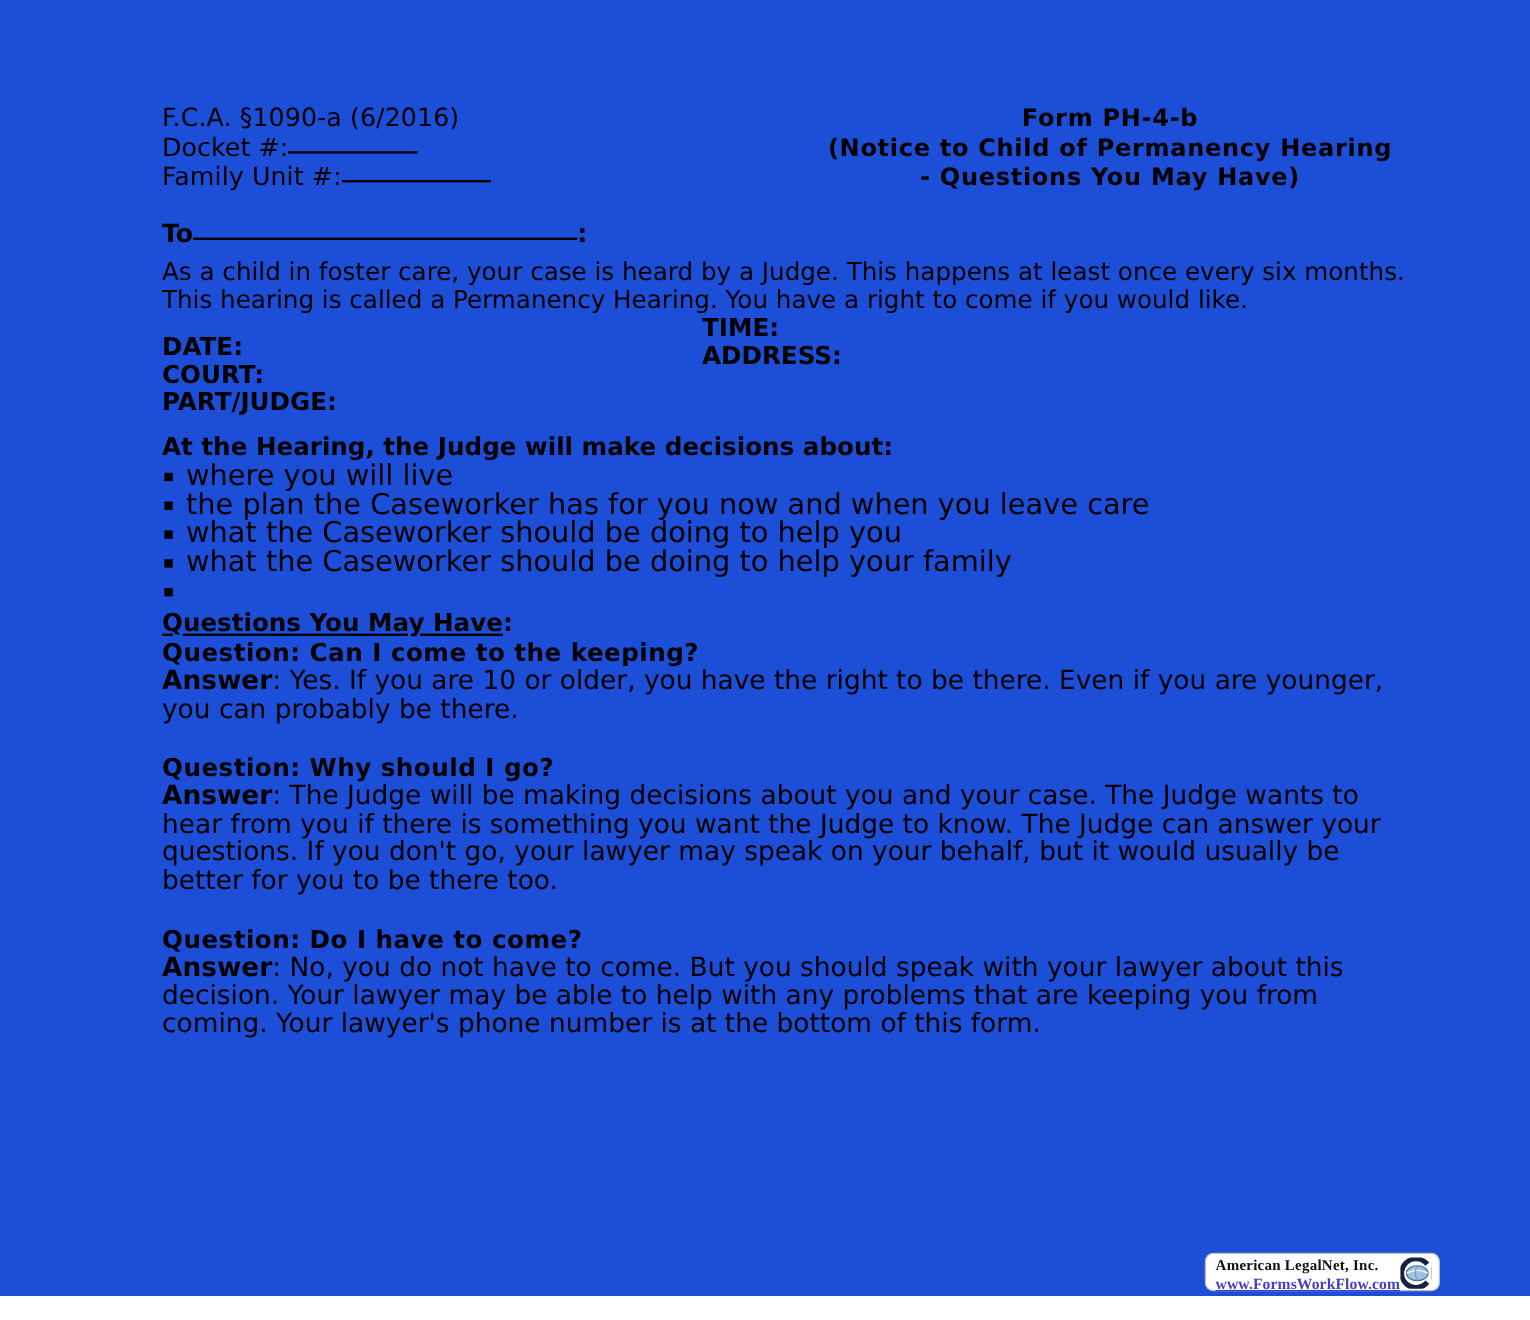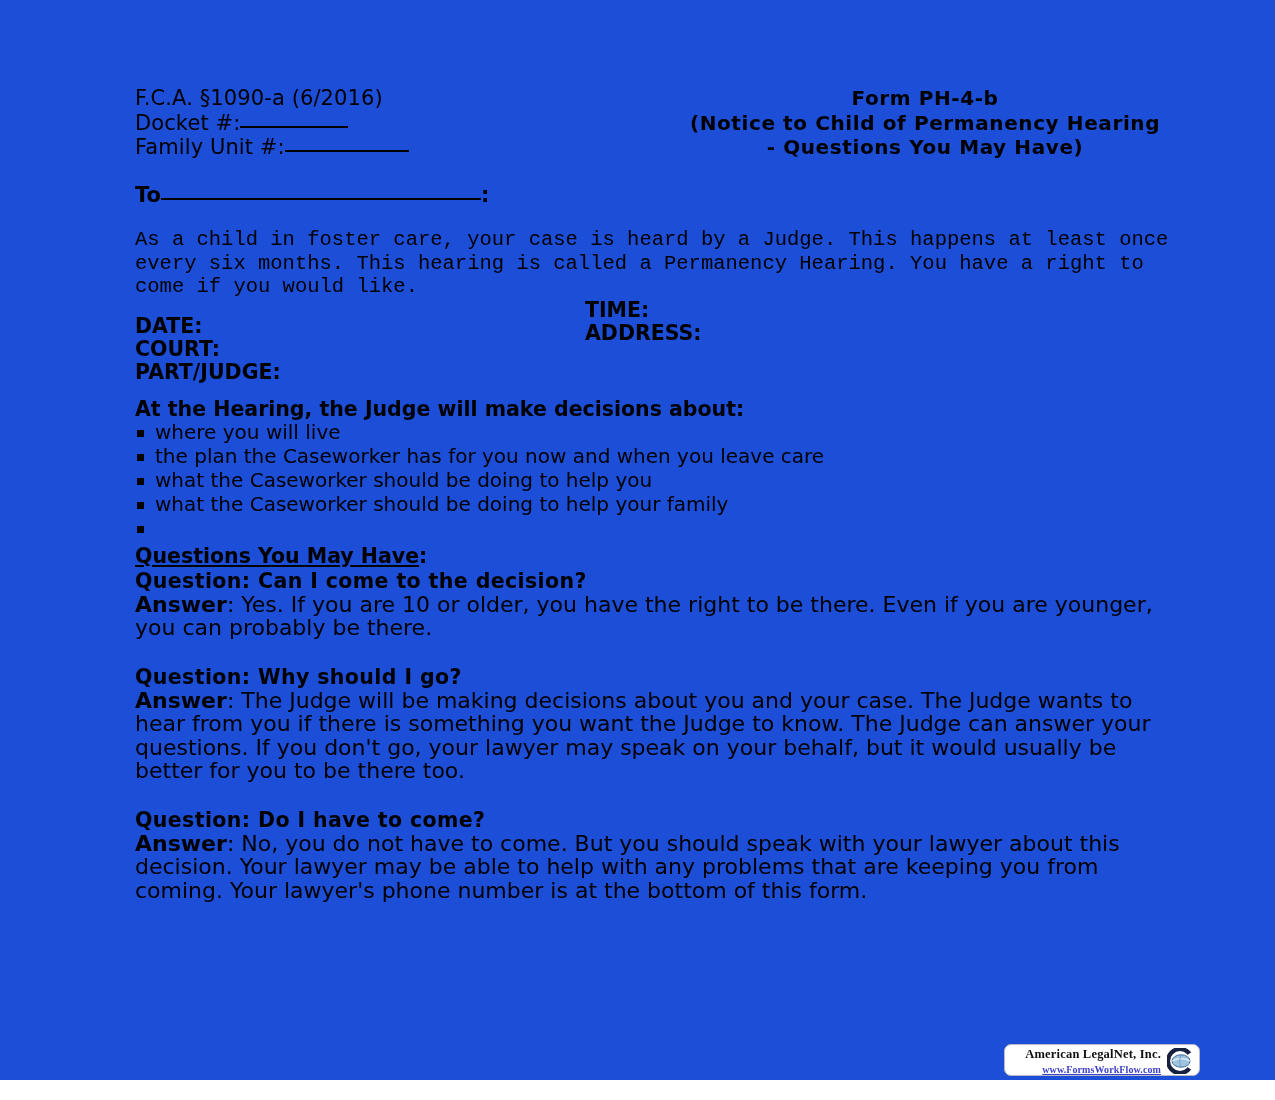--- a/index.html
+++ b/index.html
@@ -80,23 +80,22 @@
     display: inline-block;
     border-bottom: 2px solid #000;
     width: 320px;
     vertical-align: 2px;
   }
 
   
   .para {
     font-size: 20.5px;
     line-height: 23.5px;
-    margin-top: 20px;
+    margin-top: 7px;
     text-align: left;
-    font-family: Liberation Mono, monospace;
   }
 
   .section-head {
     font-size: 20.5px;
     font-weight: bold;
     line-height: 23px;
     margin-top: 26px;
   }
   .section-head u { text-decoration: underline; }
 
@@ -125,21 +124,21 @@
   .bullet-head {
     font-size: 20.5px;
     font-weight: bold;
     line-height: 23px;
     margin-top: 30px;
   }
   ul.bullets {
     list-style: none;
     margin: 0;
     padding: 0;
-    font-size: 20px;
+    font-size: 24px;
     line-height: 23.5px;
   }
   ul.bullets li {
     position: relative;
     padding-left: 20px;
     margin-top: 0.5px;
   }
   ul.bullets li .sq {
     position: absolute;
     left: 2px;
@@ -182,34 +181,34 @@
     border: 1px solid #b9b9c6;
     border-radius: 7px;
     background: #ffffff;
     box-sizing: border-box;
   }
   .badge-text {
     position: absolute;
     left: 8px;
     top: 2px;
     width: 148px;
-    text-align: right;
+    text-align: left;
     font-family: "Liberation Serif", serif;
   }
   .badge-company {
     display: block;
     font-size: 12.5px;
     font-weight: bold;
     color: #111111;
     line-height: 15px;
     letter-spacing: 0.2px;
   }
   .badge-url {
     display: block;
-    font-size: 10px;
+    font-size: 13px;
     font-weight: bold;
     color: #4141c8;
     line-height: 15px;
     text-decoration: underline;
     letter-spacing: 0.1px;
   }
   .badge-logo {
     position: absolute;
     right: 6px;
     top: 3px;
@@ -264,21 +263,21 @@
       <li><span class="sq"></span><span>where you will live</span></li>
       <li><span class="sq"></span><span>the plan the Caseworker has for you now and when you leave care</span></li>
       <li><span class="sq"></span><span>what the Caseworker should be doing to help you</span></li>
       <li><span class="sq"></span><span>what the Caseworker should be doing to help your family</span></li>
       <li><span class="sq"></span></li>
     </ul>
 
     <div class="q-head"><u>Questions You May Have</u><span>:</span></div>
 
     <div class="qa-block first">
-      <div class="q-line">Question: Can I come to the decision?</div>
+      <div class="q-line">Question: Can I come to the keeping?</div>
       <div class="a-line"><b>Answer</b><span>: </span><span>Yes. If you are 10 or older, you have the right to be there. Even if you are younger, you can probably be there.</span></div>
     </div>
 
     <div class="qa-block">
       <div class="q-line">Question: Why should I go?</div>
       <div class="a-line"><b>Answer</b><span>: </span><span>The Judge will be making decisions about you and your case. The Judge wants to hear from you if there is something you want the Judge to know. The Judge can answer your questions. If you don't go, your lawyer may speak on your behalf, but it would usually be better for you to be there too.</span></div>
     </div>
 
     <div class="qa-block">
       <div class="q-line">Question: Do I have to come?</div>

